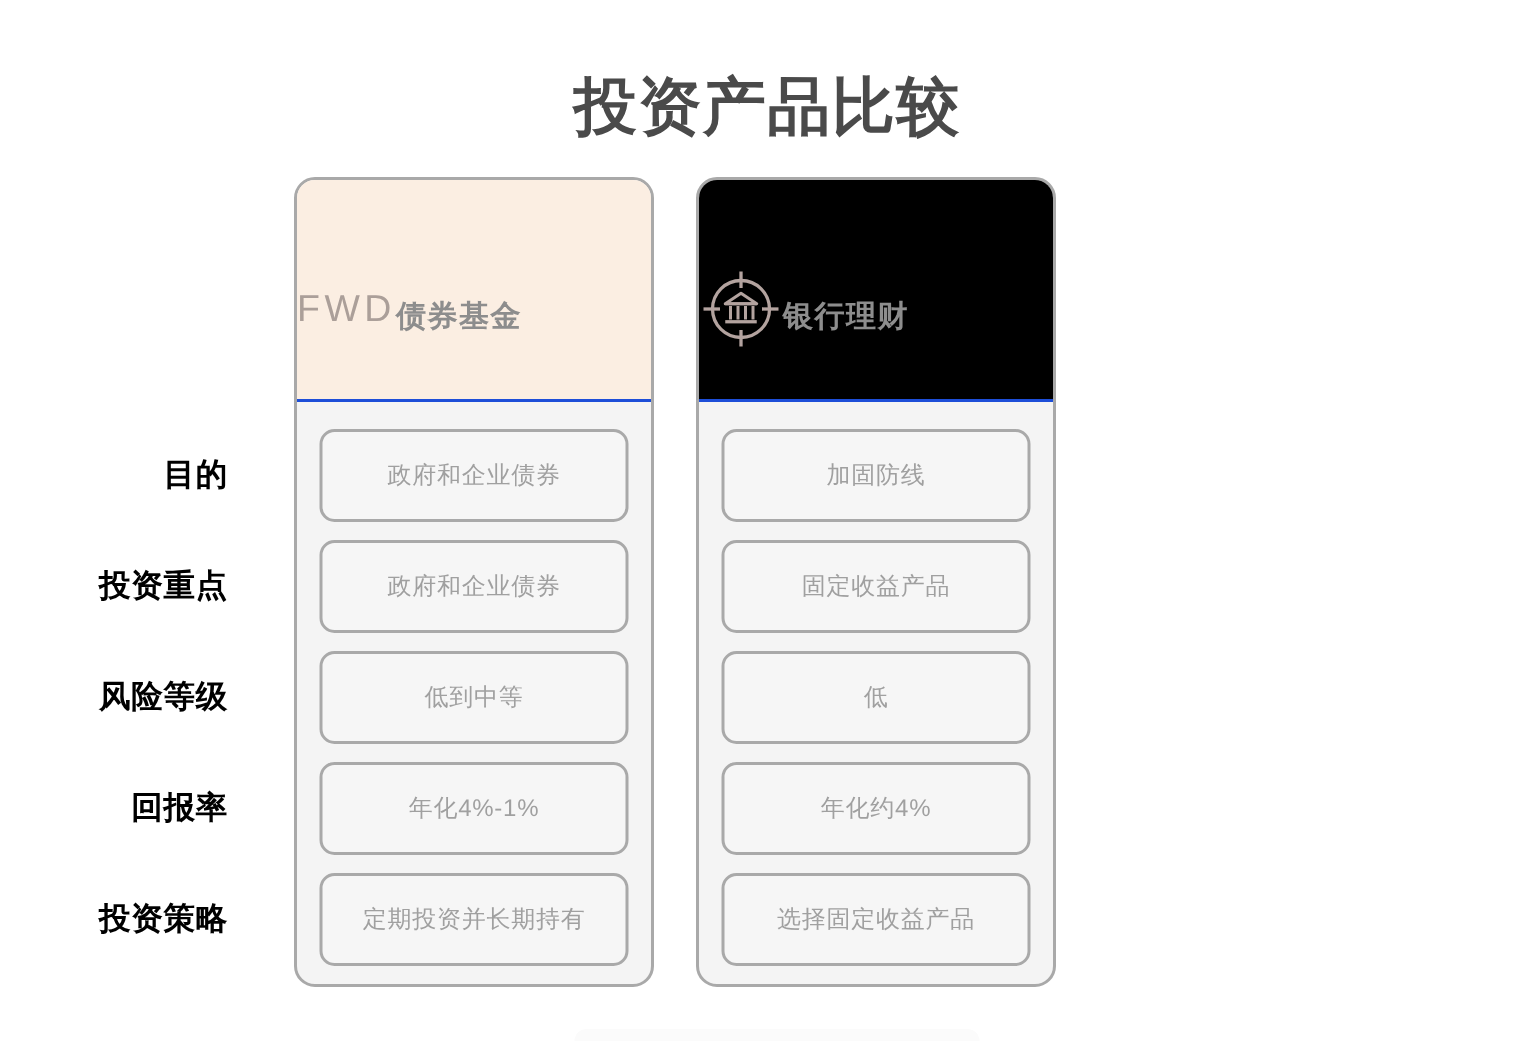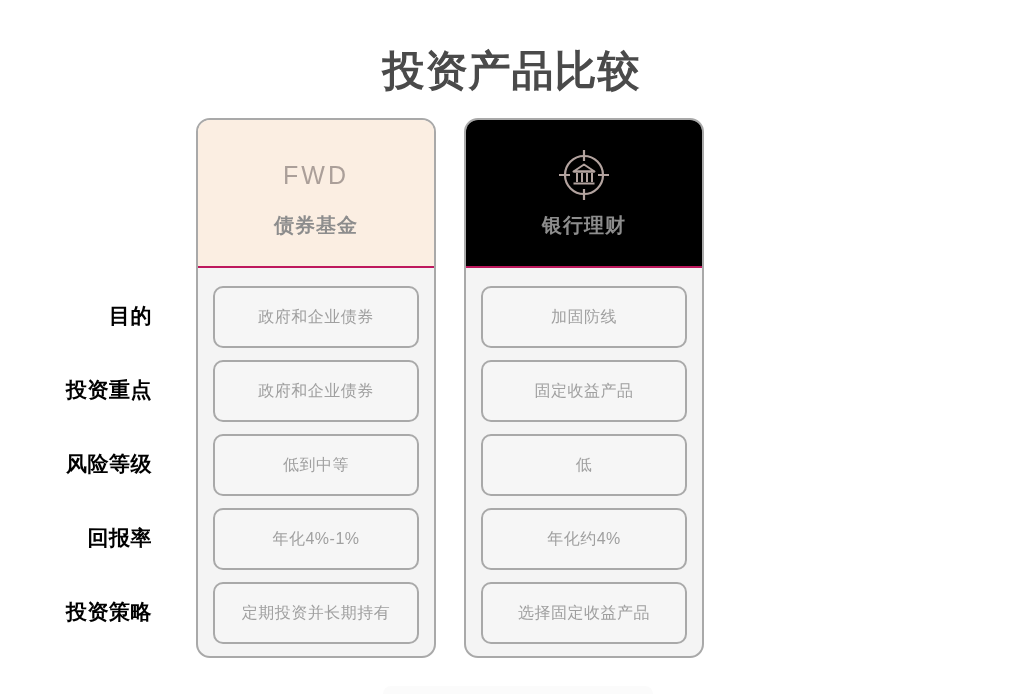--- a/index.html
+++ b/index.html
@@ -72,23 +72,23 @@
     background: #f4f4f4;
     box-sizing: border-box;
     overflow: hidden;
     display: flex;
     flex-direction: column;
   }
 
   .col-header {
     height: 150px;
     box-sizing: border-box;
-    border-bottom: 2px solid #be185d;
-    display: flex;
-    flex-direction: column;
+    border-bottom: 2px solid #1d4ed8;
+    display: flex;
+    flex-direction: row;
     align-items: center;
     justify-content: flex-start;
     padding-top: 26px;
   }
 
   .col-logo {
     height: 58px;
     display: flex;
     align-items: center;
     justify-content: center;

